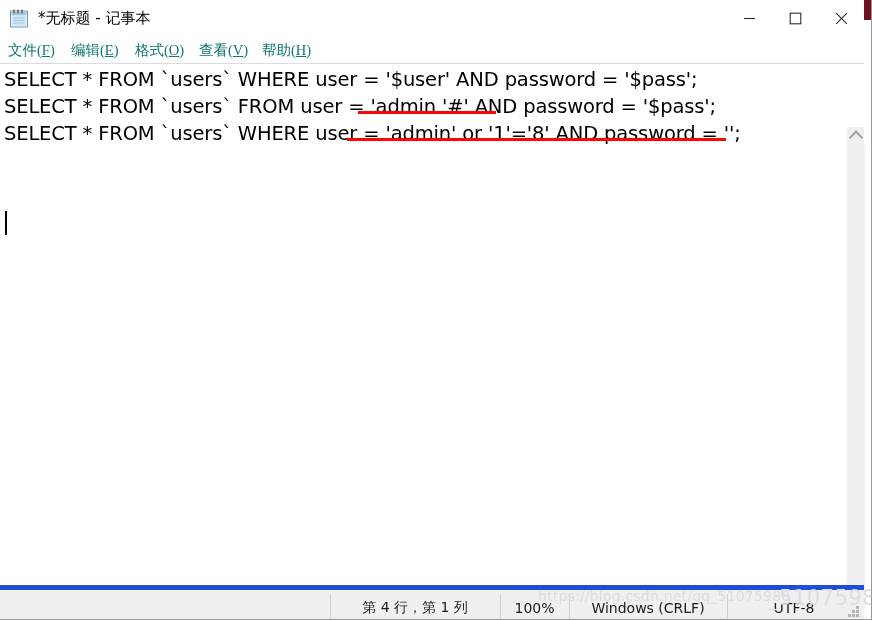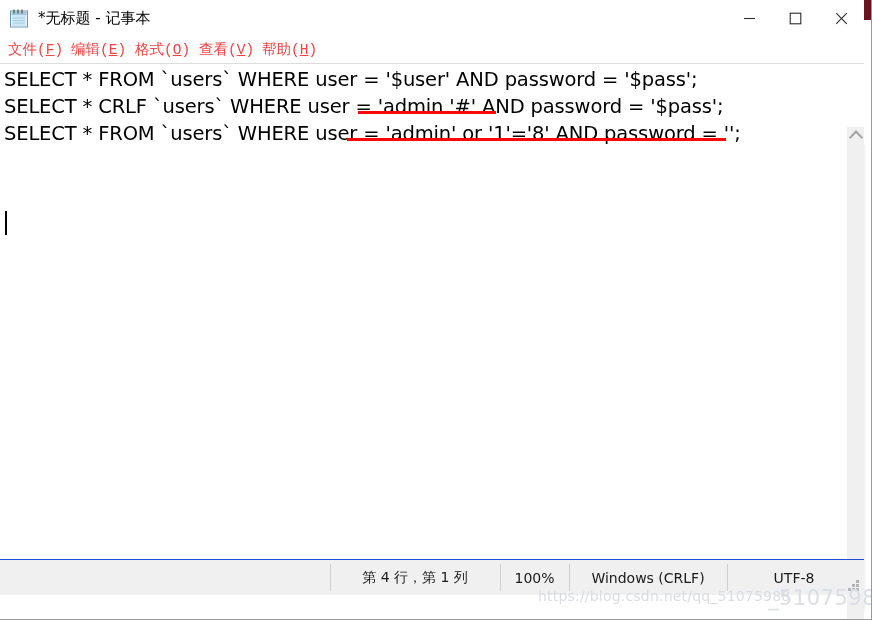--- a/index.html
+++ b/index.html
@@ -89,22 +89,22 @@
     left: 0; top: 37px;
     width: 864px;
     height: 26px;
     background: #ffffff;
   }
   .menu-item {
     position: absolute;
     top: 3px;
     height: 20px;
     font-size: 14.5px;
-    color: #ef4444;
-    font-family: Liberation Mono, monospace;
+    color: #0f766e;
+    font-family: Liberation Serif, serif;
     white-space: nowrap;
     line-height: 20px;
     padding: 0 3px;
     cursor: default;
   }
   .menu-item u { text-decoration: underline; }
 
   
   .editor-frame {
     position: absolute;
@@ -183,25 +183,25 @@
     top: 18px;
     width: 18px;
     height: 465px;
     background: #f0f0f0;
   }
 
   
   .statusbar {
     position: absolute;
     left: 0;
-    top: 559px;
+    top: 585px;
     width: 864px;
     height: 36px;
     background: #f0f0f0;
-    border-top: 1px solid #1d4ed8;
+    border-top: 5px solid #1d4ed8;
     box-sizing: border-box;
   }
   .sb-cell {
     position: absolute;
     top: 0;
     height: 35px;
     display: flex;
     align-items: center;
     justify-content: center;
     font-size: 14px;
@@ -304,21 +304,21 @@
     <div class="menu-item" style="left:68px"><span>编辑(</span><u>E</u><span>)</span></div>
     <div class="menu-item" style="left:132px"><span>格式(</span><u>O</u><span>)</span></div>
     <div class="menu-item" style="left:196px"><span>查看(</span><u>V</u><span>)</span></div>
     <div class="menu-item" style="left:259px"><span>帮助(</span><u>H</u><span>)</span></div>
   </div>
 
   <div class="editor-frame">
     <div class="text-canvas">
 
       <div class="code-line" style="top:2px">SELECT * FROM `users` WHERE user = '$user' AND password = '$pass';</div>
-      <div class="code-line" style="top:29px">SELECT * CRLF `users` WHERE user = 'admin '#' AND password = '$pass';</div>
+      <div class="code-line" style="top:29px">SELECT * FROM `users` FROM user = 'admin '#' AND password = '$pass';</div>
       <div class="code-line" style="top:56px">SELECT * FROM `users` WHERE user = 'admin' or '1'='8' AND password = '';</div>
       <div class="code-line" style="top:83px"></div>
 
       <div class="annot-underline" style="left:358px; top:47px; width:138px;"></div>
       <div class="annot-underline" style="left:347px; top:74px; width:379px;"></div>
 
       <div class="caret"></div>
     </div>
 
     <div class="vscroll">

